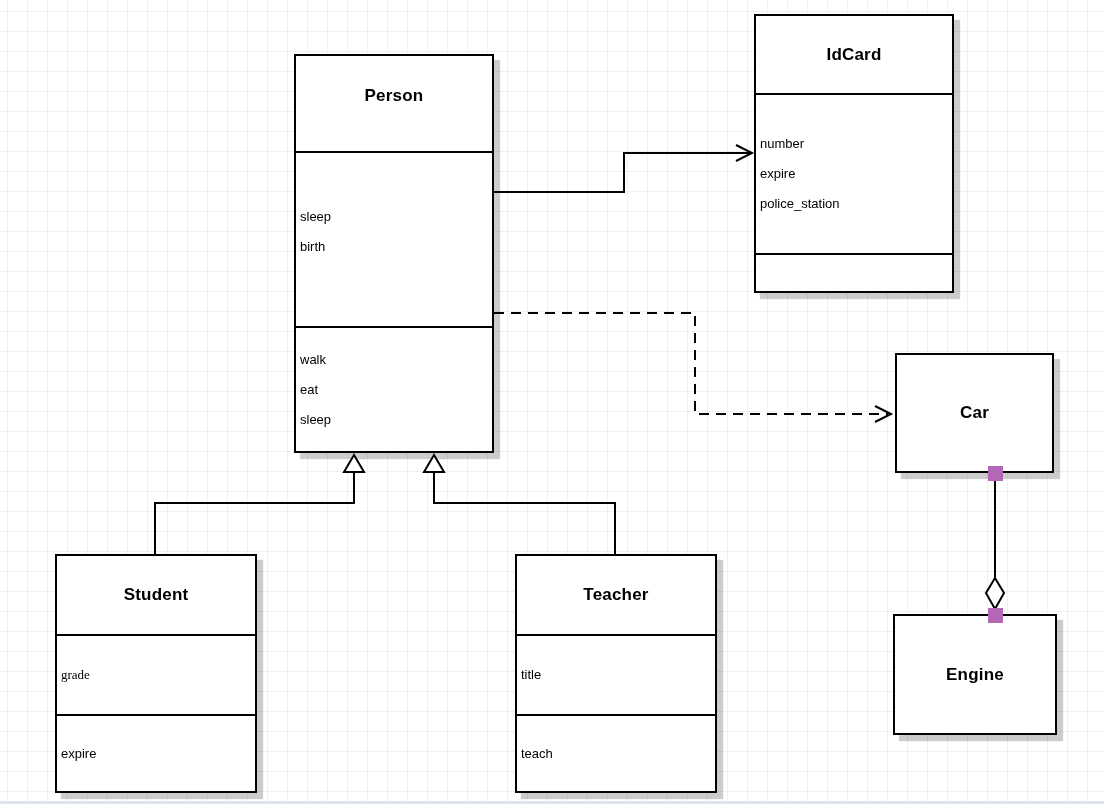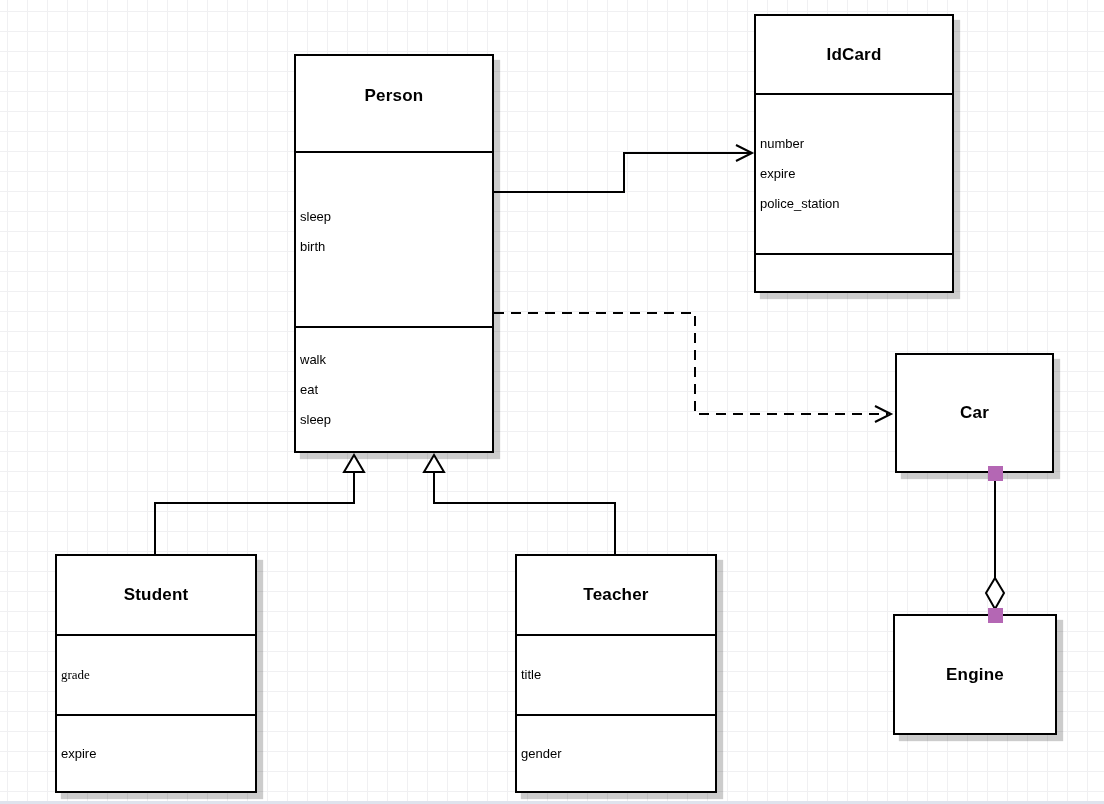--- a/index.html
+++ b/index.html
@@ -143,21 +143,21 @@
       <div class="member">expire</div>
     </div>
   </div>
 
   <div class="uml-class" id="box-teacher">
     <div class="uml-title">Teacher</div>
     <div class="uml-sec sec-attrs">
       <div class="member">title</div>
     </div>
     <div class="uml-sec grow">
-      <div class="member">gender</div>
+      <div class="member">teach</div>
     </div>
   </div>
 
   <svg class="links" viewBox="0 0 1104 804">
 
     <g>
       <polyline class="ln" points="494,192 624,192 624,153 750,153"></polyline>
       <path class="head" d="M 736,145 L 752,153 L 736,161"></path>
     </g>
 

